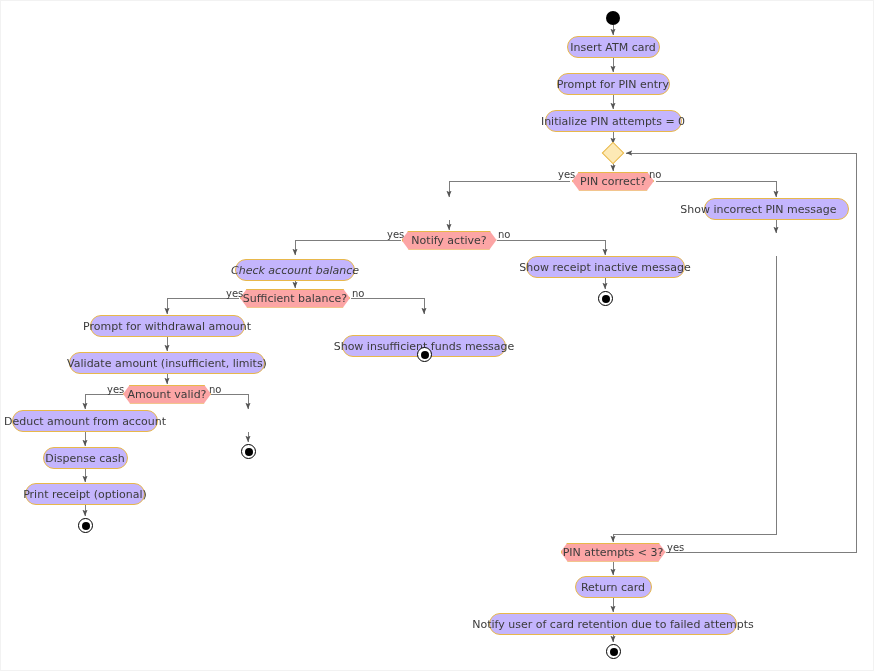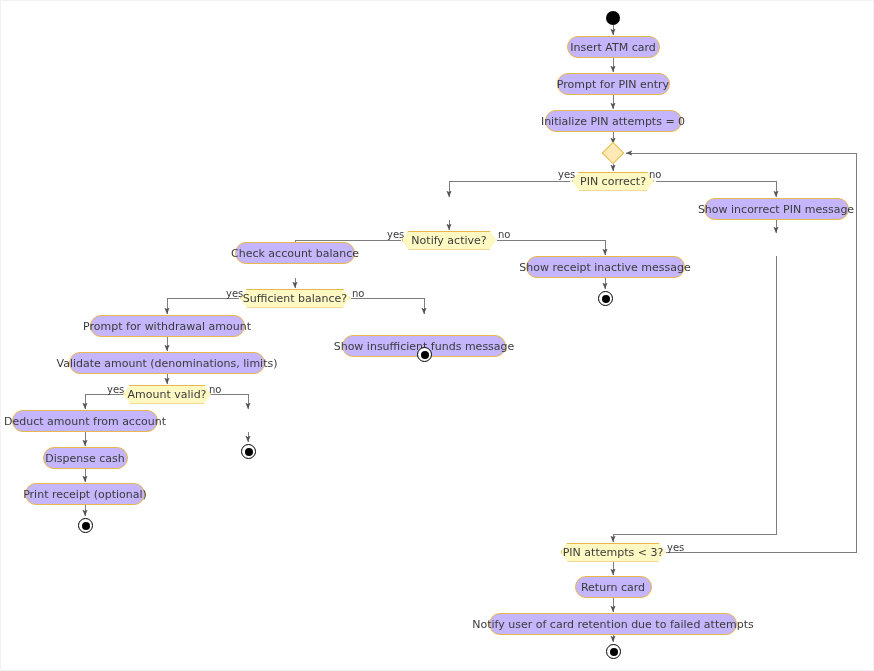--- a/index.html
+++ b/index.html
@@ -40,21 +40,21 @@
     white-space: nowrap;
     display: flex;
     align-items: center;
     justify-content: center;
     height: 22px;
     padding: 0 11px;
   }
   .decision {
     position: absolute;
     box-sizing: border-box;
-    background: #fef9c3;
+    background: #fca5a5;
     border: 1px solid #e8b84b;
     color: #3b3b3b;
     font-size: 11px;
     line-height: 1;
     white-space: nowrap;
     display: flex;
     align-items: center;
     justify-content: center;
     height: 19px;
     padding: 0 12px;
@@ -184,37 +184,37 @@
 
   <div class="node" style="left:565.5px; top:35px; width:93px;">
     <span>Insert ATM card</span>
   </div>
   <div class="node" style="left:555.5px; top:72px; width:113px;">
     <span>Prompt for PIN entry</span>
   </div>
   <div class="node" style="left:543.5px; top:109px; width:137px;">
     <span>Initialize PIN attempts = 0</span>
   </div>
-  <div class="node" style="left:702.5px; top:197px; width:145px;">
+  <div class="node" style="left:702.5px; top:197px; width:145px;justify-content:flex-end;">
     <span>Show incorrect PIN message</span>
   </div>
   <div class="node" style="left:524.5px; top:255px; width:159px;">
     <span>Show receipt inactive message</span>
   </div>
-  <div class="node" style="left:234px; top:241px; width:120px;">
+  <div class="node" style="left:234px; top:258px; width:120px;font-style:italic;">
     <span>Check account balance</span>
   </div>
   <div class="node" style="left:88.5px; top:314px; width:155px;">
     <span>Prompt for withdrawal amount</span>
   </div>
   <div class="node" style="left:341px; top:314px; width:164px;margin-top:20px;">
     <span>Show insufficient funds message</span>
   </div>
   <div class="node" style="left:68px; top:351px; width:196px;">
-    <span>Validate amount (denominations, limits)</span>
+    <span>Validate amount (insufficient, limits)</span>
   </div>
   <div class="node" style="left:11px; top:409px; width:146px;">
     <span>Deduct amount from account</span>
   </div>
   <div class="node" style="left:41.5px; top:446px; width:85px;">
     <span>Dispense cash</span>
   </div>
   <div class="node" style="left:24px; top:482px; width:120px;">
     <span>Print receipt (optional)</span>
   </div>

